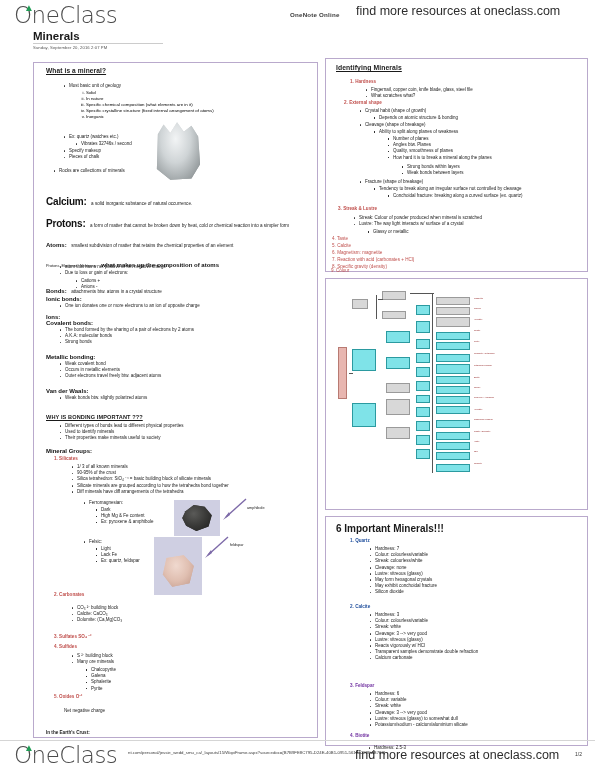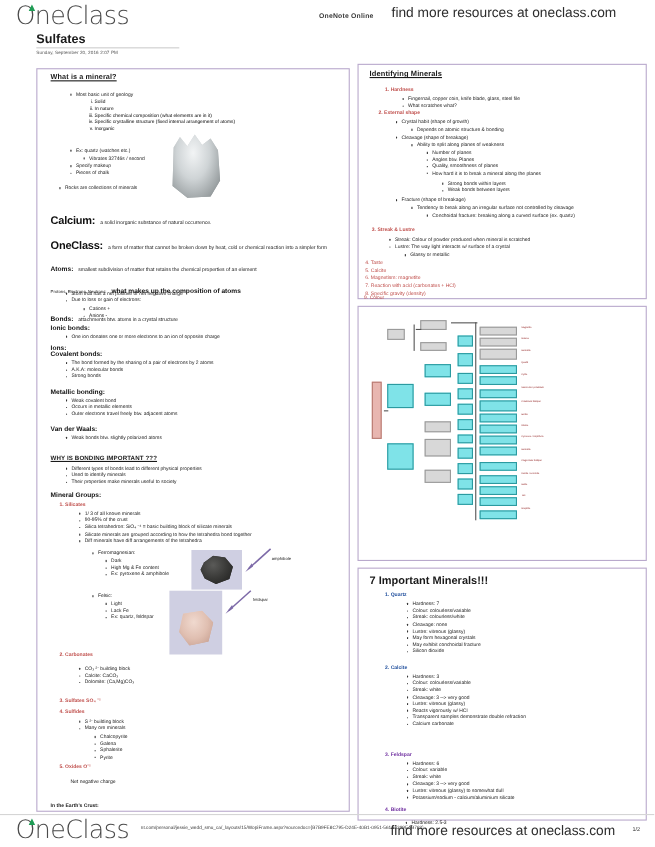--- a/index.html
+++ b/index.html
@@ -170,21 +170,21 @@
 
   <div class="topbar">
     <div class="brand-logo">
       <span class="leaf">▲</span>
       <span>OneClass</span>
     </div>
     <div class="onenote-tag">OneNote Online</div>
     <div class="find-more">find more resources at oneclass.com</div>
   </div>
 
-  <div class="doc-title">Sulfates</div>
+  <div class="doc-title">Minerals</div>
   <div class="title-rule"></div>
   <div class="doc-date">Sunday, September 20, 2016    2:07 PM</div>
 
   <div class="note-box" id="box-left">
     <div class="inner">
 
       <div class="blk hdr-ul" style="left:12px; top:4px;">What is a mineral?</div>
 
       <ul class="l" style="position:absolute; left:28px; top:20px; width:230px;">
         <li>Most basic unit of geology</li>
@@ -214,21 +214,21 @@
 
       <div class="photo quartz" style="left:120px; top:58px; width:48px; height:60px;
            clip-path: polygon(8% 22%, 20% 6%, 34% 20%, 48% 2%, 62% 18%, 78% 8%, 92% 26%, 96% 72%, 78% 96%, 34% 98%, 6% 80%);"></div>
 
       <div class="blk" style="left:12px; top:128px; width:265px;">
         <div style="line-height:1.1;">
           <span class="big-term">Calcium:</span>
           <span class="body-s">a solid inorganic substance of natural occurrence.</span>
         </div>
         <div style="margin-top:4px; line-height:1.1;">
-          <span class="big-term">OneClass:</span>
+          <span class="big-term">Protons:</span>
           <span class="body-s">a form of matter that cannot be broken down by heat, cold or chemical reaction into a simpler form</span>
         </div>
         <div style="margin-top:3px; line-height:1.1;">
           <span class="mid-term">Atoms:</span>
           <span class="body-s">smallest subdivision of matter that retains the chemical properties of an element</span>
         </div>
         <div style="margin-top:2px; line-height:1.1;">
           <span class="body-xs">Protons, Electrons, Neutrons:</span>
           <span class="mid-term">what makes up the composition of atoms</span>
         </div>
@@ -510,21 +510,21 @@
         <div class="flabel" style="left:136px; top:143px;">Calcite / Dolomite</div>
         <div class="flabel" style="left:136px; top:153px;">Halite</div>
         <div class="flabel" style="left:136px; top:163px;">Talc</div>
         <div class="flabel" style="left:136px; top:175px;">Graphite</div>
       </div>
     </div>
   </div>
 
   <div class="note-box" id="box-right-3">
     <div class="inner">
-      <div class="blk" style="left:10px; top:6px; font-size:10px; font-weight:bold; color:#1a1a1a;">7 Important Minerals!!!</div>
+      <div class="blk" style="left:10px; top:6px; font-size:10px; font-weight:bold; color:#1a1a1a;">6 Important Minerals!!!</div>
 
       <div class="blk body-s blue" style="left:24px; top:22px; font-weight:bold;">
         <span>1.</span>
         <span>Quartz</span>
       </div>
       <ul class="l" style="position:absolute; left:42px; top:29px; width:200px;">
         <li>Hardness: 7</li>
         <li>Colour: colourless/variable</li>
         <li>Streak: colourless/white</li>
         <li>Cleavage: none</li>

